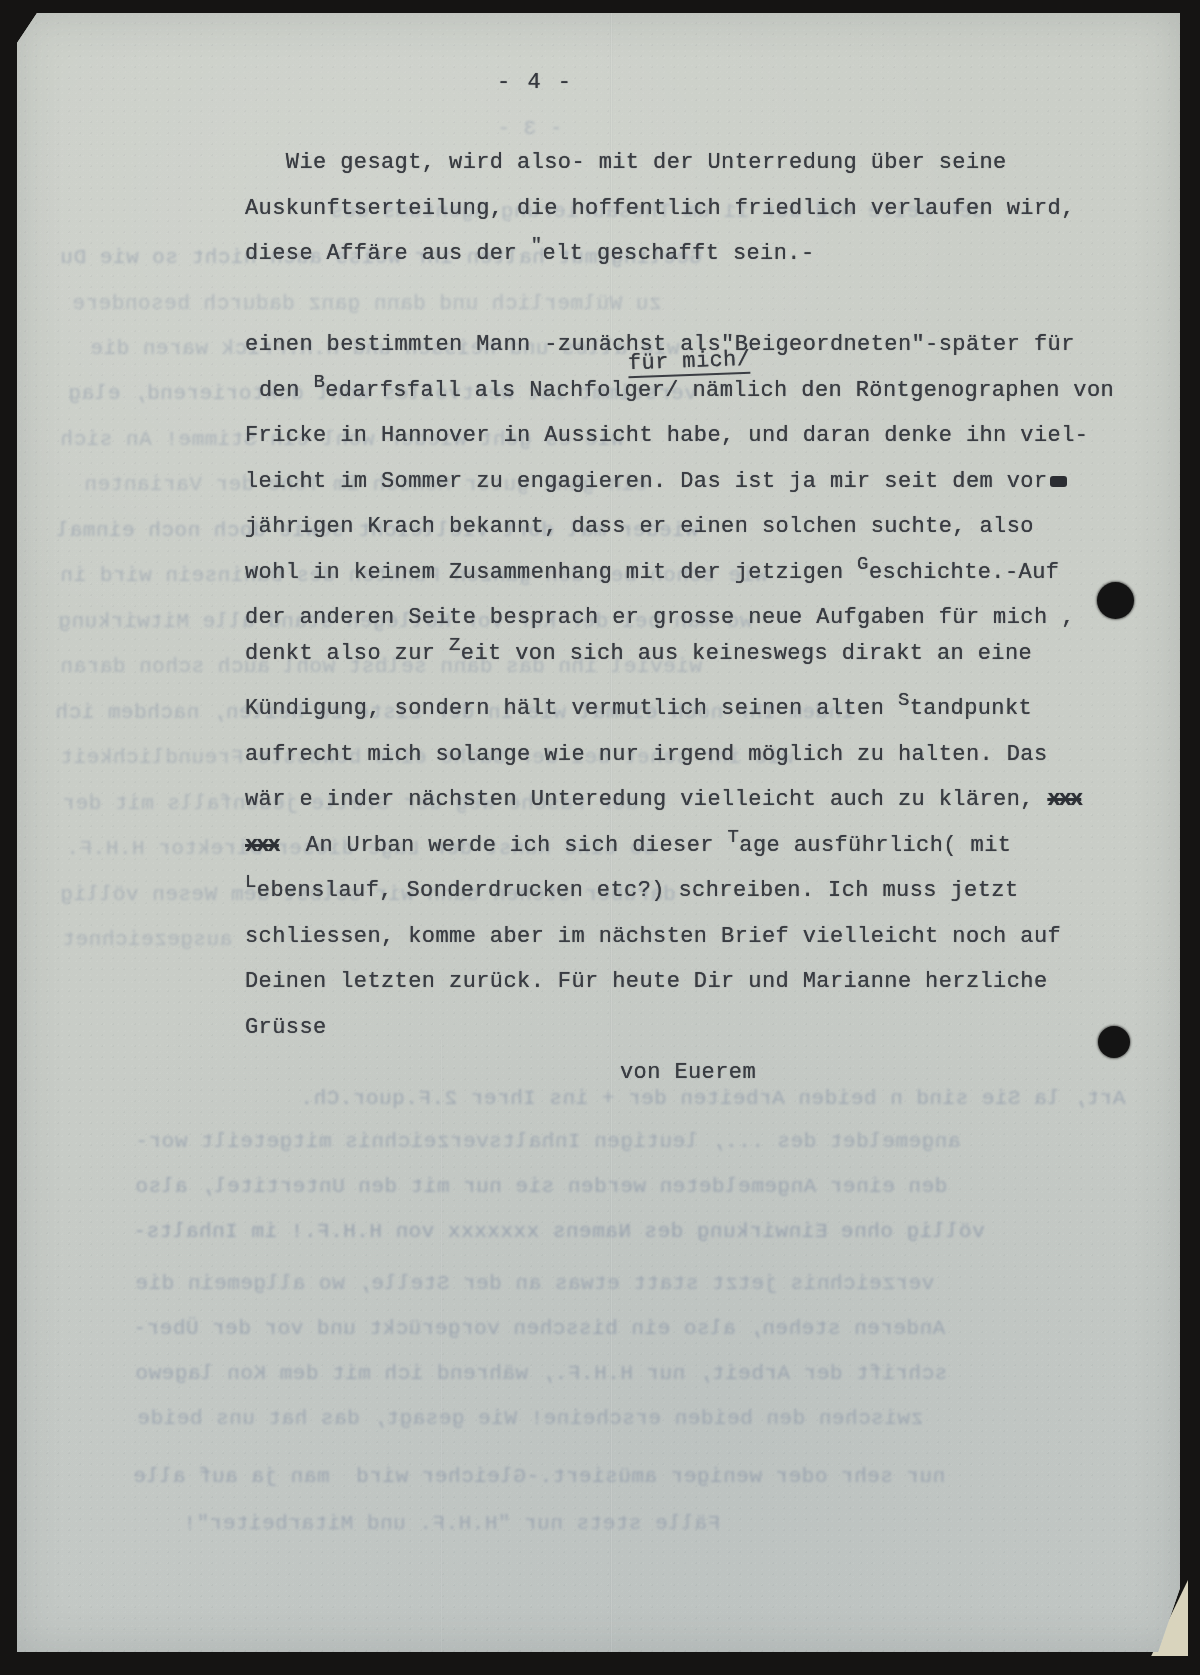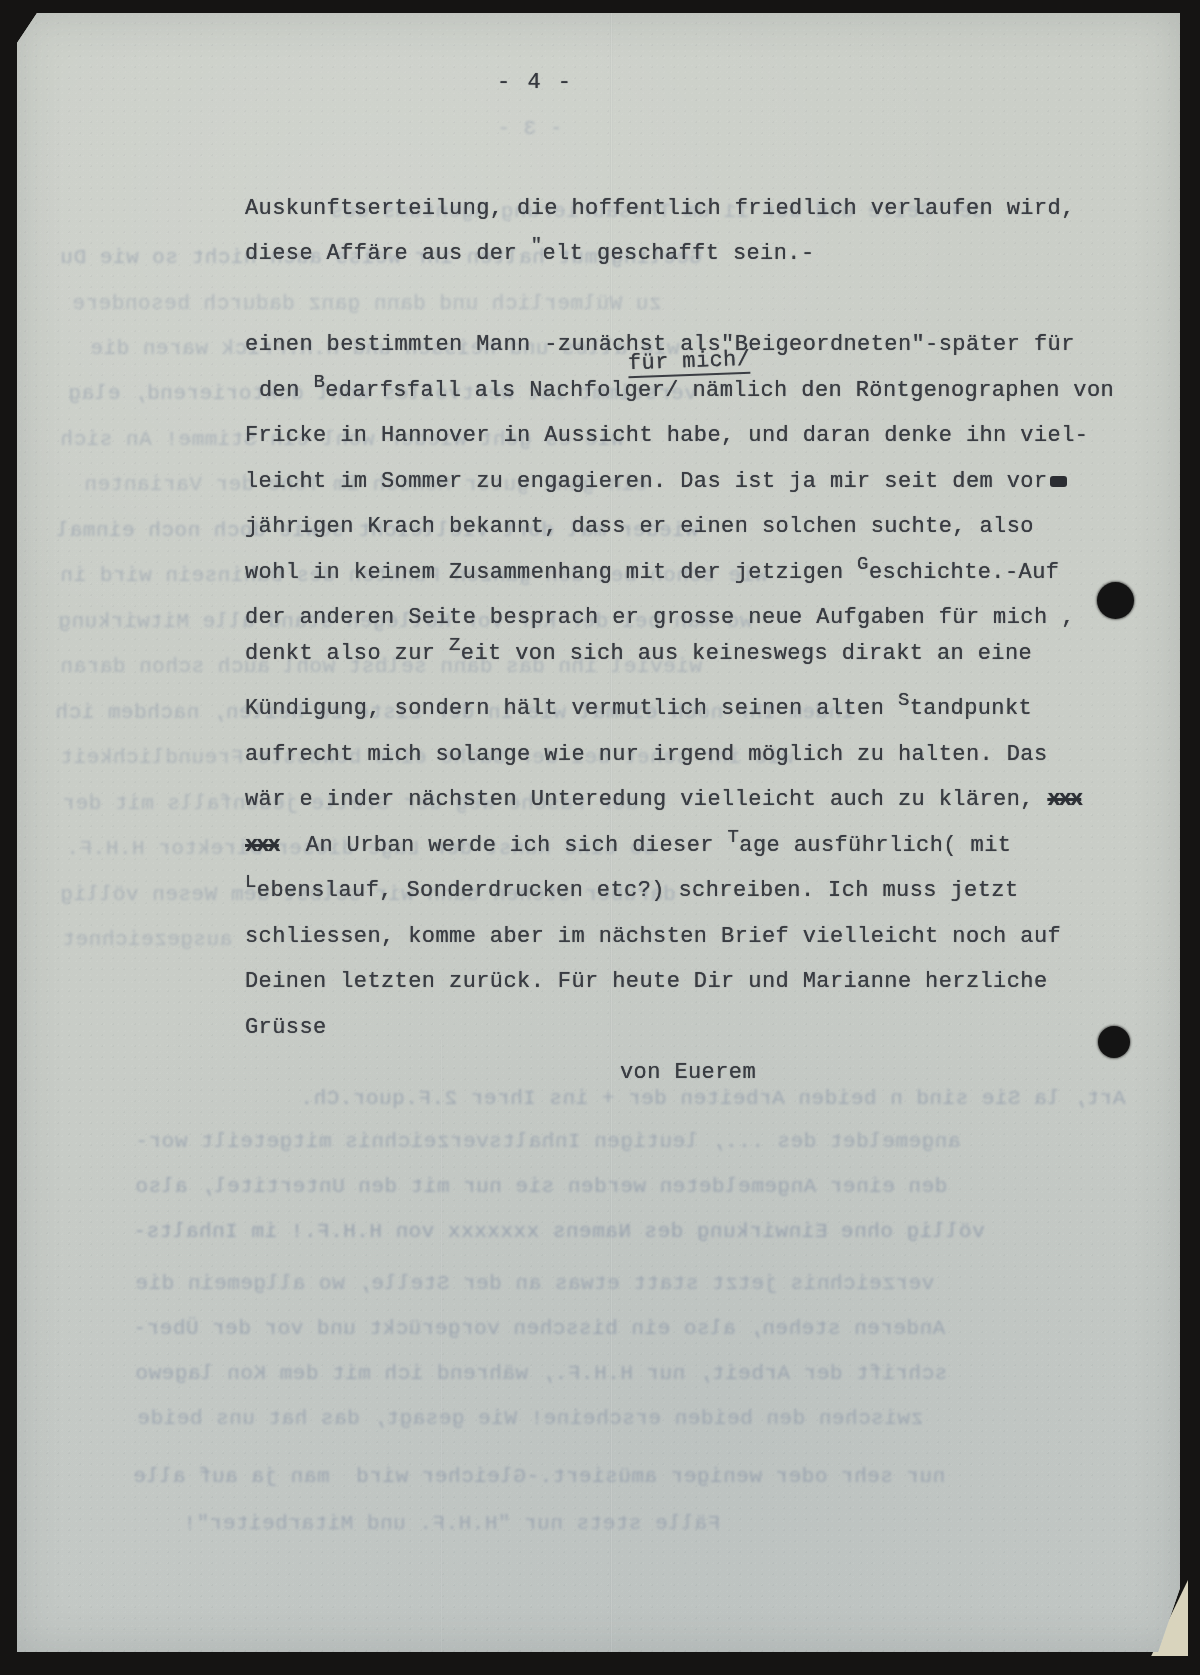--- a/index.html
+++ b/index.html
@@ -120,20 +120,21 @@
       <div class="bleed" style="left: 133px; top: 1220px; opacity: 0.52; color: rgb(116, 130, 156);">völlig ohne Einwirkung des Namens xxxxxxx von H.H.F.! im Inhalts-</div>
       <div class="bleed" style="left: 135px; top: 1272px; opacity: 0.45; color: rgb(116, 130, 156);">verzeichnis jetzt statt etwas an der Stelle, wo allgemein die</div>
       <div class="bleed" style="left: 133px; top: 1317px; opacity: 0.48; color: rgb(116, 130, 156);">Anderen stehen, also ein bisschen vorgerückt und vor der Über-</div>
       <div class="bleed" style="left: 135px; top: 1362px; opacity: 0.46; color: rgb(116, 130, 156);">schrift der Arbeit, nur H.H.F., während ich mit dem Kon lagewo</div>
       <div class="bleed" style="left: 137px; top: 1407px; opacity: 0.44; color: rgb(116, 130, 156);">zwischen den beiden erscheine! Wie gesagt, das hat uns beide</div>
       <div class="bleed" style="left: 133px; top: 1465px; opacity: 0.47; color: rgb(116, 130, 156);">nur sehr oder weniger amüsiert.-Gleicher wird  man ja auf alle</div>
       <div class="bleed" style="left: 183px; top: 1512px; opacity: 0.44; color: rgb(116, 130, 156);">Fälle stets nur "H.H.F. und Mitarbeiter"!</div>
     </div>
   <div id="typed-layer">
     <div class="pagenum">- 4 -</div>
+  <div class="tline" style="left: 245px; top: 150px;"><span>   Wie gesagt, wird also- mit der Unterredung über seine</span></div>
       <div class="tline" style="left: 245px; top: 196px;"><span>Auskunftserteilung, die hoffentlich friedlich verlaufen wird,</span></div>
       <div class="tline" style="left: 245px; top: 241px;"><span>diese Affäre aus der </span><span class="sup">"</span><span>elt geschafft sein.-</span></div>
       <div class="tline" style="left: 245px; top: 332px;"><span>einen bestimmten Mann -zunächst als"Beigeordneten"-später für</span></div>
       <div class="tline" style="left: 245px; top: 378px; margin-left: 14px;"><span>den </span><span class="sup">B</span><span>edarfsfall als Nachfolger/ nämlich den Röntgenographen von</span></div>
       <div class="tline" style="left: 245px; top: 423px;"><span>Fricke in Hannover in Aussicht habe, und daran denke ihn viel-</span></div>
       <div class="tline" style="left: 245px; top: 469px;"><span>leicht im Sommer zu engagieren. Das ist ja mir seit dem vor</span><span class="blot"></span></div>
       <div class="tline" style="left: 245px; top: 514px;"><span>jährigen Krach bekannt, dass er einen solchen suchte, also</span></div>
       <div class="tline" style="left: 245px; top: 560px;"><span>wohl in keinem Zusammenhang mit der jetzigen </span><span class="sup">G</span><span>eschichte.-Auf</span></div>
       <div class="tline" style="left: 245px; top: 605px;"><span>der anderen Seite besprach er grosse neue Aufgaben für mich ,</span></div>
       <div class="tline" style="left: 245px; top: 641px;"><span>denkt also zur </span><span class="sup">Z</span><span>eit von sich aus keineswegs dirakt an eine</span></div>

